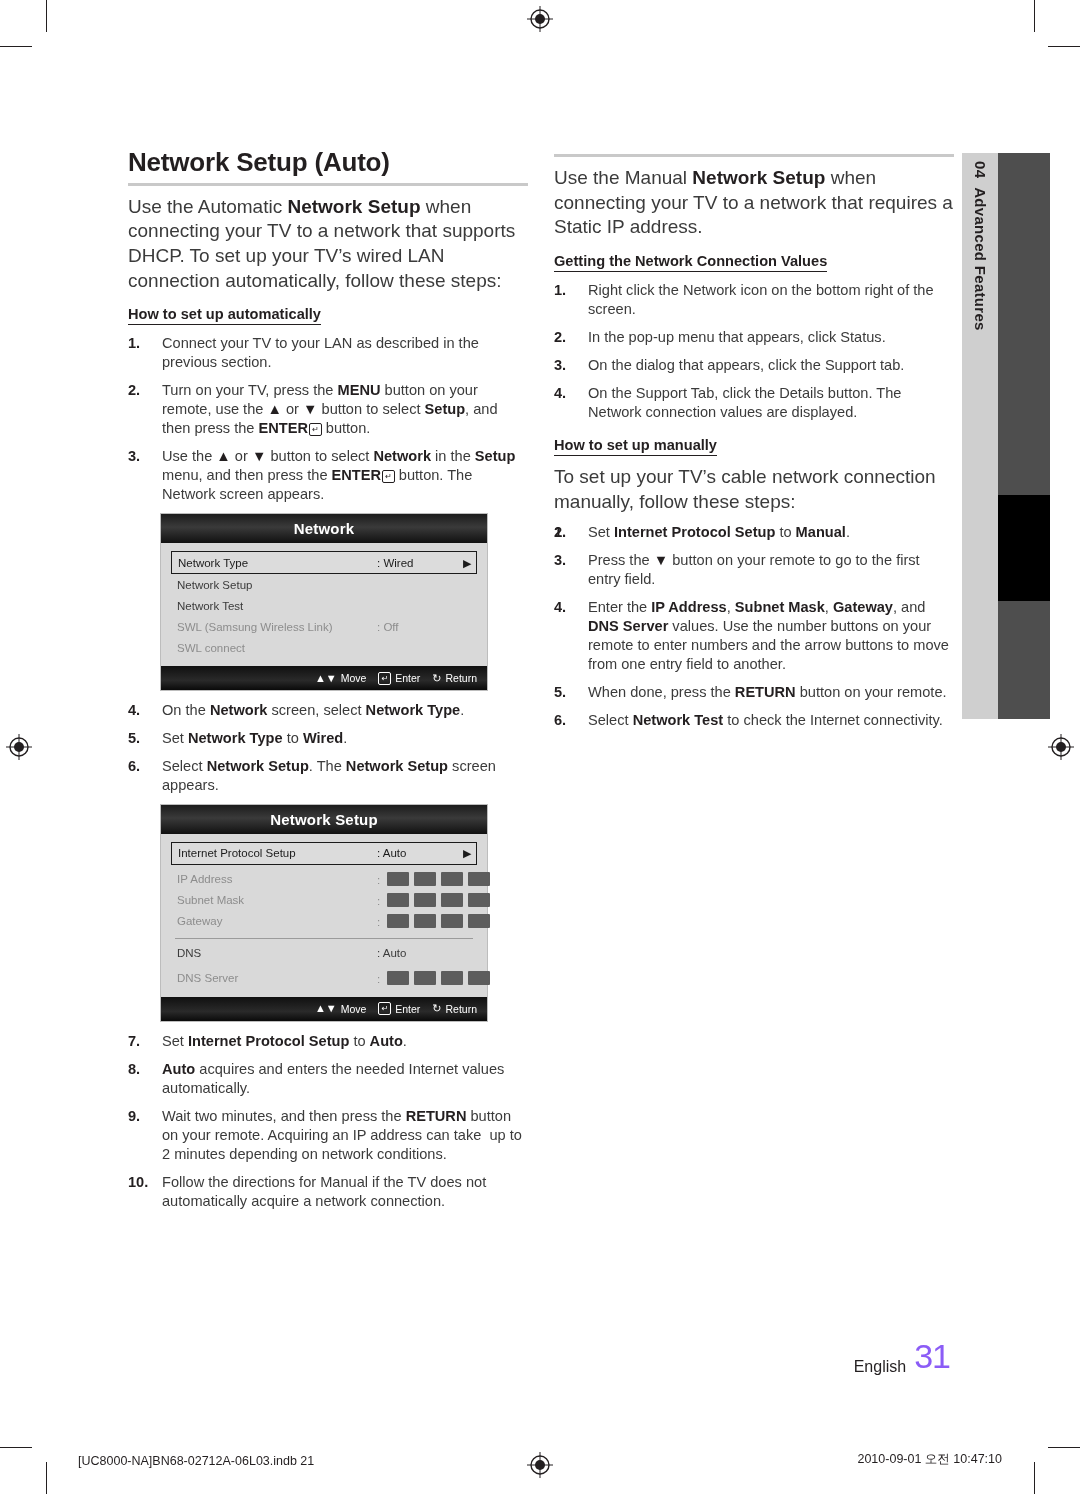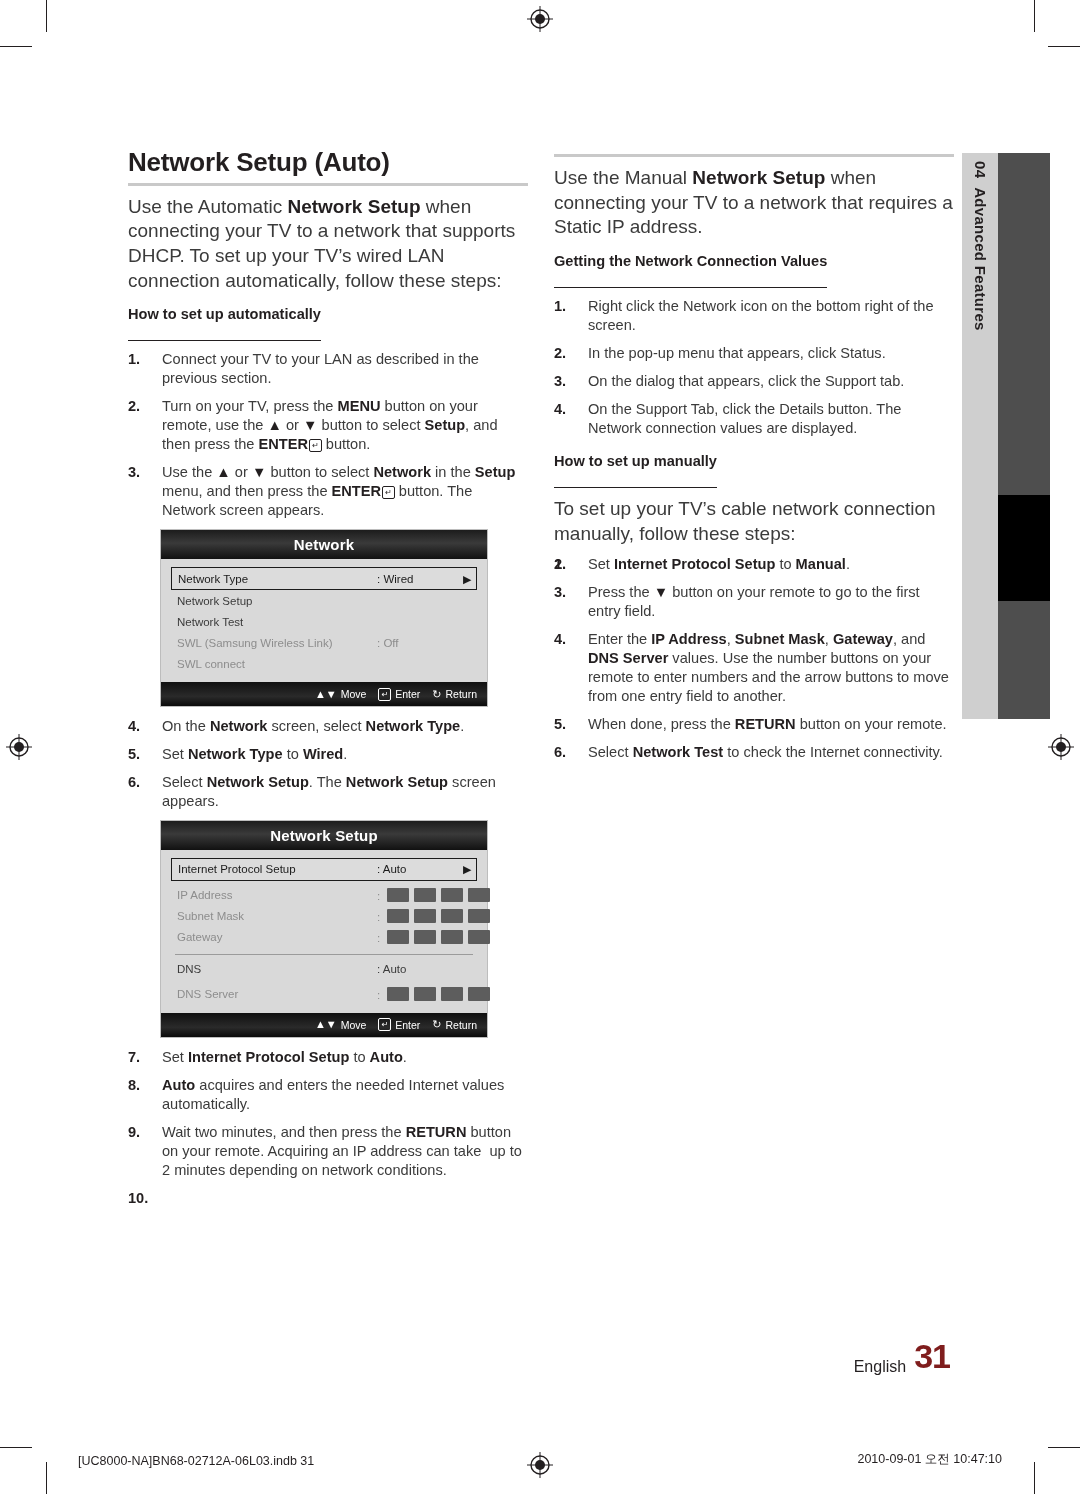--- a/index.html
+++ b/index.html
@@ -51,21 +51,21 @@
   }
   p.body.tight { margin-bottom: 9px; }
 
   h2.sub-head {
     font-size: 14.6px;
     font-weight: bold;
     color: #231f20;
     margin: 0 0 0 0;
     display: inline-block;
     border-bottom: 1.6px solid #231f20;
-    padding-bottom: 18px;
+    padding-bottom: 2px;
   }
   .sub-head-wrap { margin: 4px 0 9px 0; }
 
   ol.steps {
     list-style: none;
     margin: 0 0 0 0;
     padding: 0;
   }
   ol.steps > li {
     position: relative;
@@ -210,21 +210,21 @@
 
   
   .page-folio {
     position: absolute;
     right: 130px; bottom: 118px;
     display: flex;
     align-items: flex-end;
     gap: 8px;
   }
   .page-folio .lang { font-size: 16px; color: #231f20; }
-  .page-folio .pno { font-size: 34px; font-weight: bold; color: #7f1d1d; letter-spacing: -1px; margin-top: 12px; }
+  .page-folio .pno { font-size: 34px; font-weight: normal; color: #8b5cf6; letter-spacing: -1px; margin-top: 12px; }
 
   .footline {
     position: absolute;
     bottom: 26px;
     font-size: 12.5px;
     color: #231f20;
     font-family: "Liberation Sans", sans-serif;
     white-space: nowrap;
   }
   .footline.left { left: 78px; }
@@ -463,20 +463,21 @@
     <li>
       <span class="num">8.</span>
       <span><b>Auto</b> acquires and enters the needed Internet values automatically.</span>
     </li>
     <li>
       <span class="num">9.</span>
       <span>Wait two minutes, and then press the <b>RETURN</b> button on your remote. Acquiring an IP address can take&nbsp; up to 2 minutes depending on network conditions.</span>
     </li>
     <li>
       <span class="num">10.</span>
+      <span>Follow the directions for Manual if the TV does not automatically acquire a network connection.</span>
     </li>
   </ol>
 
 </div>
 
 <div class="col col-right">
 
   <div class="title-rule"></div>
 
   <p class="body">Use the Manual <b>Network Setup</b> when connecting your TV to a network that requires a Static IP address.</p>
@@ -537,14 +538,14 @@
     </li>
   </ol>
 
 </div>
 
 <div class="page-folio">
   <span class="lang">English</span>
   <span class="pno">31</span>
 </div>
 
-<div class="footline left">[UC8000-NA]BN68-02712A-06L03.indb   31</div>
+<div class="footline left">[UC8000-NA]BN68-02712A-06L03.indb   21</div>
 <div class="footline right">2010-09-01   오전 10:47:10</div>
 
 </body></html>

